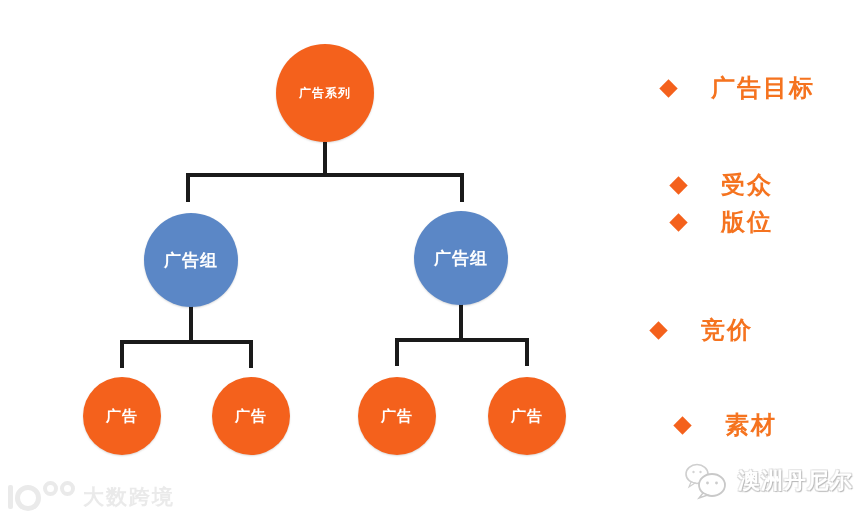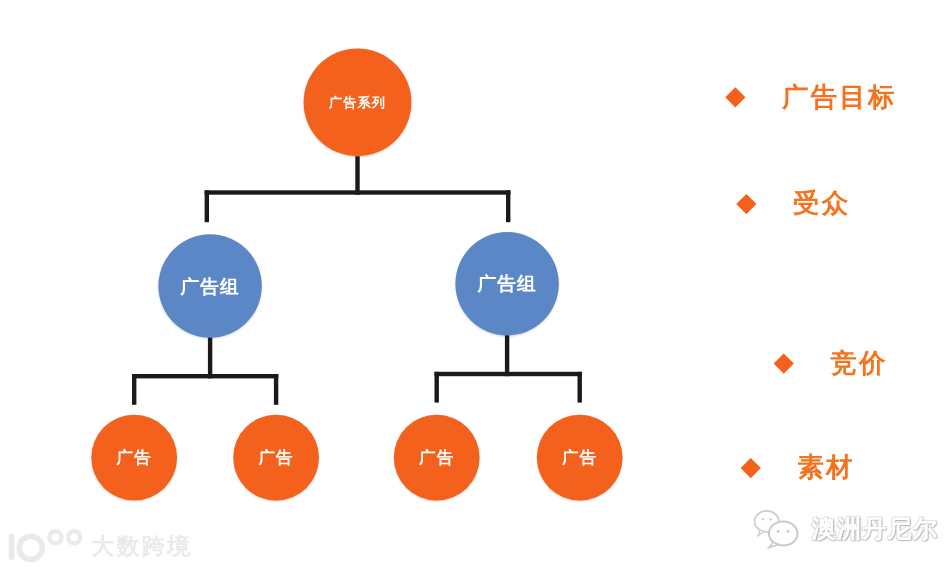--- a/index.html
+++ b/index.html
@@ -45,21 +45,21 @@
   }
   .diamond{
     width:13px;height:13px;background:var(--orange,#F4611C);
     transform:rotate(45deg);flex:0 0 auto;
   }
   .b-goal{left:662px;top:72px;}
   .b-aud{left:672px;top:169px;}
   .b-place{left:672px;top:206px;}
   .b-sched{left:672px;top:242px;}
   .b-budget{left:672px;top:277px;}
-  .b-bid{left:706px;top:314px;}
+  .b-bid{left:652px;top:314px;}
   .b-creative{left:676px;top:409px;}
   
   .wm-left{
     position:absolute;left:8px;top:483px;display:flex;align-items:center;gap:8px;
     color:var(--watermark-gray,#EAEAEA);
   }
   .wm-logo{display:flex;align-items:flex-start;gap:2px;}
   .wm-bar{width:5px;height:24px;background:var(--watermark-gray,#EAEAEA);border-radius:2px;margin-top:2px;}
   .wm-ring{width:16px;height:16px;border:5px solid var(--watermark-gray,#EAEAEA);border-radius:50%;margin-top:2px;}
   .wm-ring-sm{width:7px;height:7px;border:4px solid var(--watermark-gray,#EAEAEA);border-radius:50%;margin-top:-2px;}
@@ -115,20 +115,24 @@
   </div>
 
   <div class="bullet b-goal">
     <span class="diamond"></span>
     <span>广告目标</span>
   </div>
   <div class="bullet b-aud">
     <span class="diamond"></span>
     <span>受众</span>
   </div>
+  <div class="bullet b-place">
+    <span class="diamond"></span>
+    <span>版位</span>
+  </div>
   <div class="bullet b-bid">
     <span class="diamond"></span>
     <span>竞价</span>
   </div>
   <div class="bullet b-creative">
     <span class="diamond"></span>
     <span>素材</span>
   </div>
 
   <div class="wm-left">

